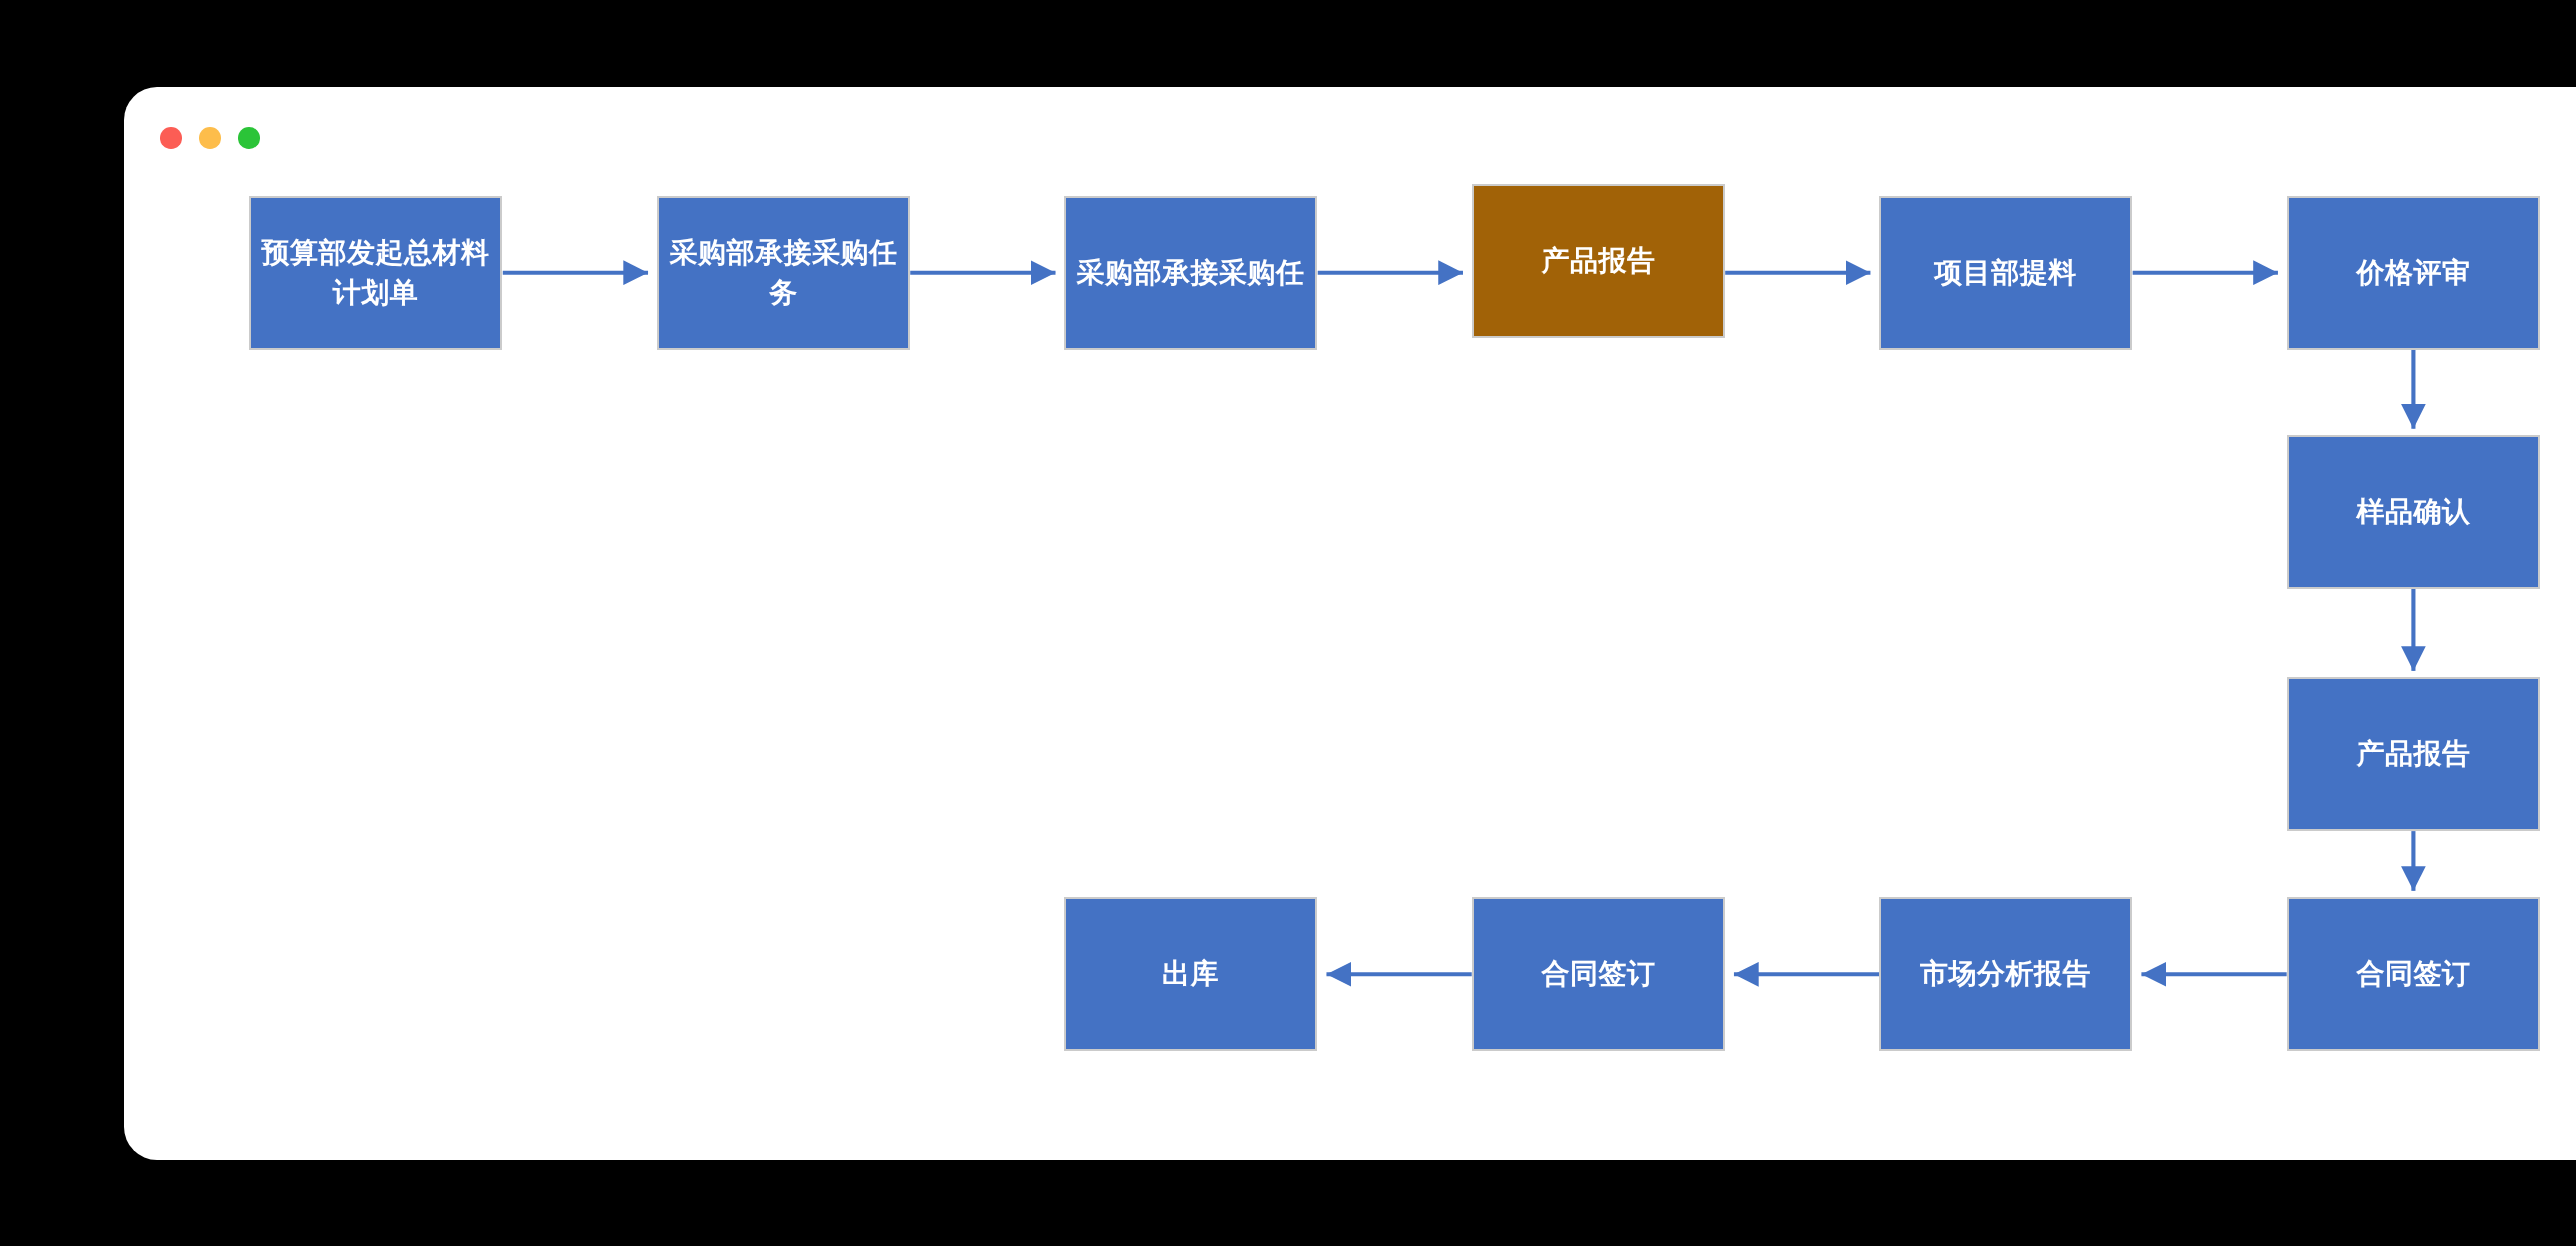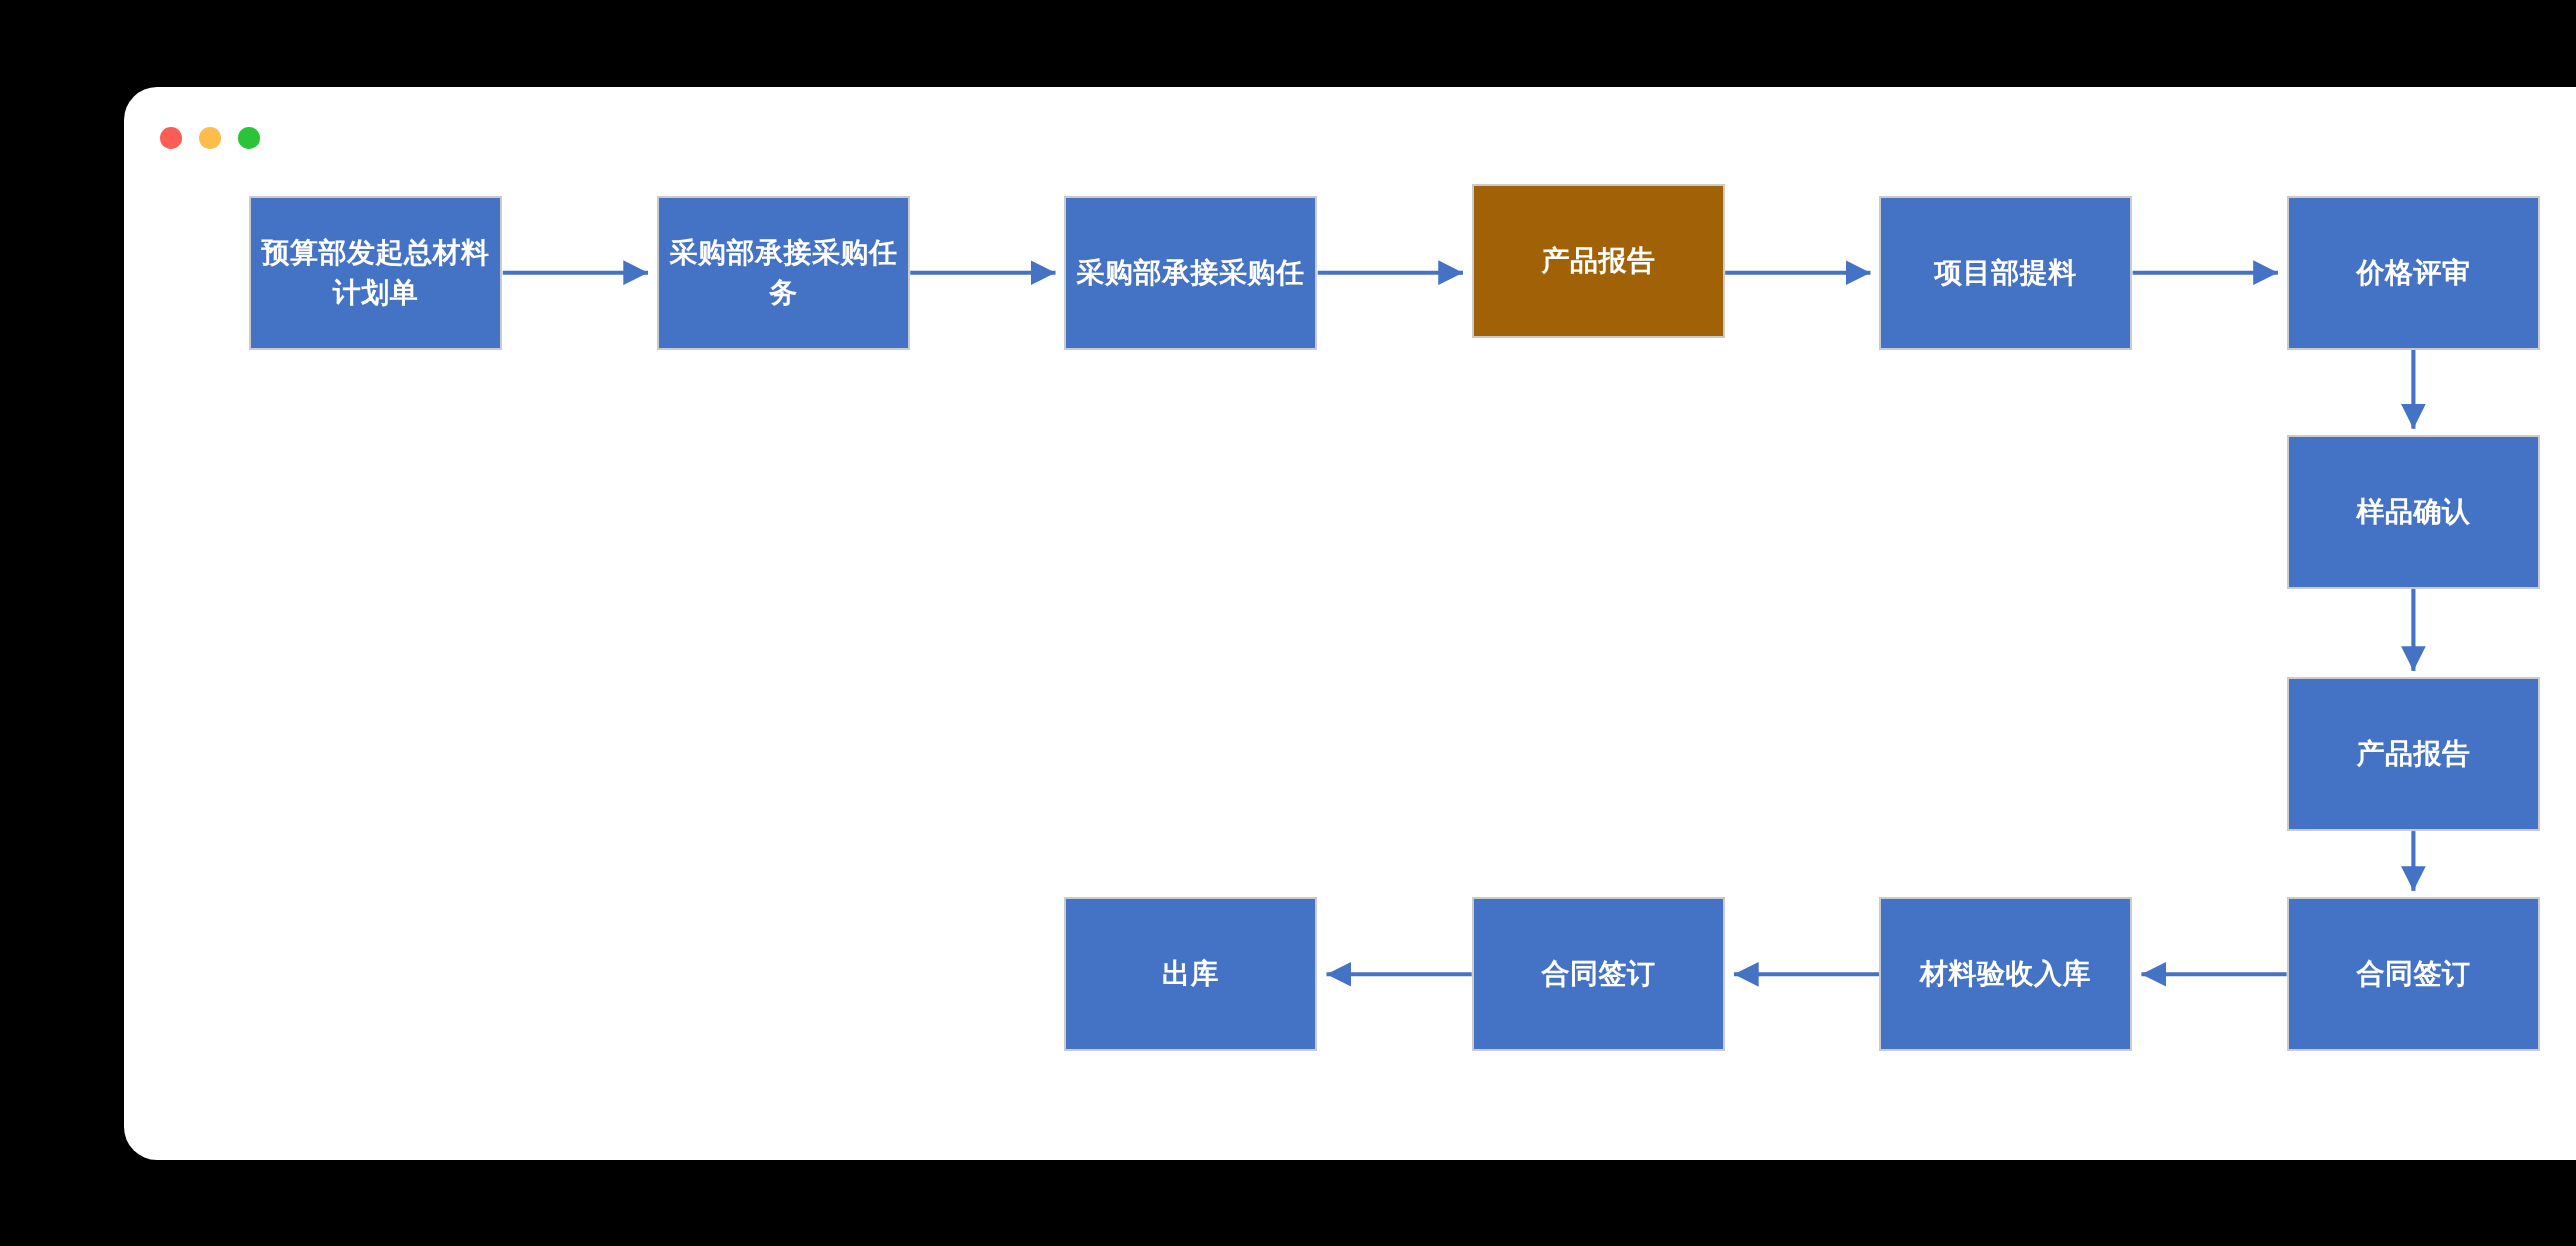--- a/index.html
+++ b/index.html
@@ -81,16 +81,16 @@
 计划单</div>
 <div class="flow-node" style="left:657px;top:196px;background:#4472C4">采购部承接采购任
 务</div>
 <div class="flow-node" style="left:1064px;top:196px;background:#4472C4">采购部承接采购任</div>
 <div class="flow-node" style="left:1472px;top:184px;background:#a16207">产品报告</div>
 <div class="flow-node" style="left:1879px;top:196px;background:#4472C4">项目部提料</div>
 <div class="flow-node" style="left:2287px;top:196px;background:#4472C4">价格评审</div>
 <div class="flow-node" style="left:2287px;top:435px;background:#4472C4">样品确认</div>
 <div class="flow-node" style="left:2287px;top:677px;background:#4472C4">产品报告</div>
 <div class="flow-node" style="left:2287px;top:897px;background:#4472C4">合同签订</div>
-<div class="flow-node" style="left:1879px;top:897px;background:#4472C4">材料验收入库</div>
+<div class="flow-node" style="left:1879px;top:897px;background:#4472C4">市场分析报告</div>
 <div class="flow-node" style="left:1472px;top:897px;background:#4472C4">合同签订</div>
 <div class="flow-node" style="left:1064px;top:897px;background:#4472C4">出库</div>
 
 
 </body></html>

